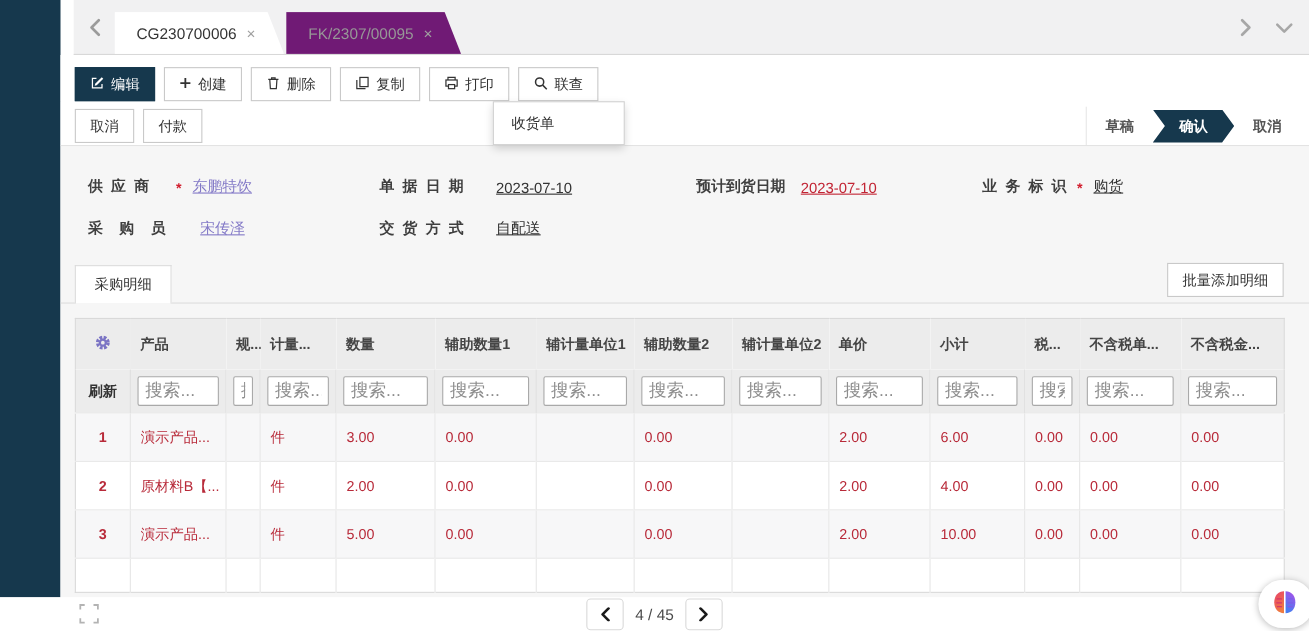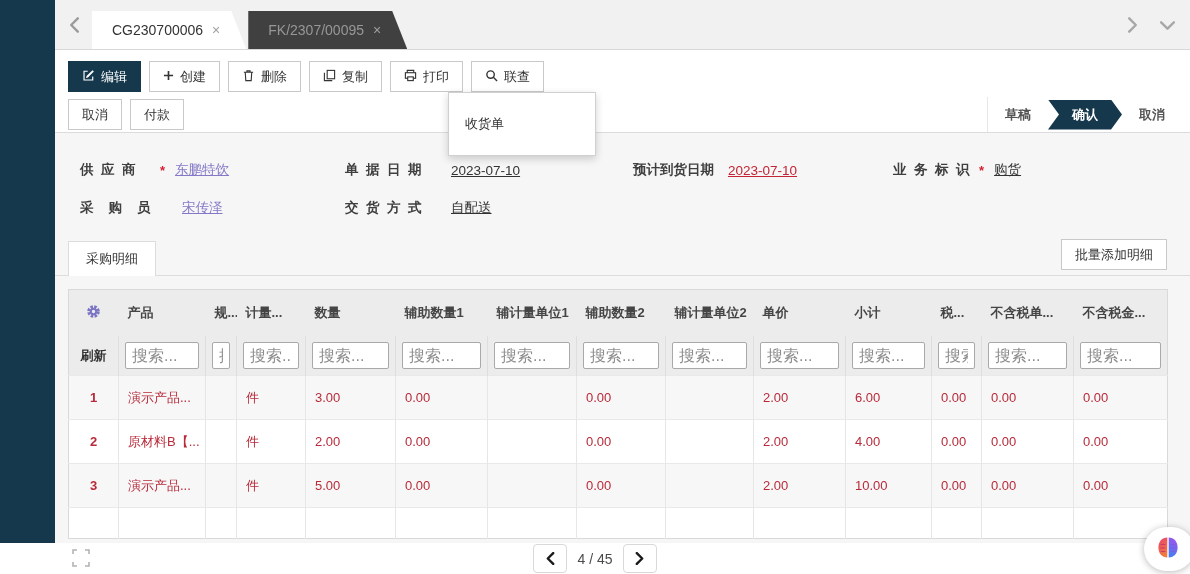--- a/index.html
+++ b/index.html
@@ -7,49 +7,49 @@
   body {
     font-family: "Liberation Sans", "DejaVu Sans", sans-serif;
     font-size: 13px; color: #333; background: #fff; position: relative;
   }
   
   .sidebar { position: absolute; left: 0; top: 0; width: 55px; height: 543px; background: #16384d; }
   
   .main { margin-left: 55px; width: 1135px; height: 574px; position: relative; }
   
   .tabbar { height: 50px; background: #f1f1f2; border-bottom: 1px solid #d8d8d8;
-            display: flex; align-items: flex-end; padding-left: 14px; position: relative; }
+            display: flex; align-items: flex-end; padding-left: 14px; position: relative; margin-left: 12px; }
   .tab-back { align-self: center; margin-right: 12px; cursor: pointer; display: flex; }
   .doc-tab { height: 38px; display: flex; align-items: center; padding: 0 26px 0 20px;
              font-size: 14px; clip-path: polygon(0 0, calc(100% - 15px) 0, 100% 100%, 0 100%);
              cursor: pointer; }
   .doc-tab.active { background: #fff; color: #333; }
-  .doc-tab.inactive { background: #404040; color: #979797; margin-left: 2px; }
+  .doc-tab.inactive { background: #701a75; color: #979797; margin-left: 2px; }
   .tab-close { margin-left: 9px; color: #a0a0a0; font-size: 14px; }
   .tab-nav-right { position: absolute; top: 0; height: 50px; display: flex; align-items: center; }
   .tab-fwd { right: 52px; } .tab-dn { right: 14px; }
   
   .toolbar { display: flex; align-items: center; gap: 8px; padding: 11px 24px 0 13px; background: #fff; height: 42px; }
   .btn { height: 31px; display: inline-flex; align-items: center; gap: 6px; padding: 0 13px;
          background: #fff; border: 1px solid #c9c9c9; border-radius: 0; font-size: 13px;
          color: #333; cursor: pointer; white-space: nowrap; }
   .btn.primary { background: #16384d; border-color: #16384d; color: #fff; }
   .breadcrumb { margin-left: auto; font-size: 18px; color: #666; }
   
   .action-row { display: flex; align-items: center; gap: 8px; padding: 5px 0 0 13px;
                 height: 41px; border-bottom: 1px solid #dcdcdc; background: #fff; }
   .statusbar { margin-left: auto; display: flex; align-items: center; height: 35px;
                border-left: 1px solid #e6e6e6; padding-right: 8px; }
   .status { padding: 0 17px; font-weight: bold; color: #555; font-size: 13px; line-height: 30px; cursor: pointer; }
   .status.active { background: #16384d; color: #fff; height: 30px;
       padding: 0 24px;
       clip-path: polygon(0 0, calc(100% - 11px) 0, 100% 50%, calc(100% - 11px) 100%, 0 100%, 11px 50%); }
   
-  .dropdown { position: absolute; left: 448px; top: 92px; width: 148px; background: #fff;
-              border: 1px solid #d0d0d0; box-shadow: 0 3px 8px rgba(0,0,0,.18); z-index: 20; padding: 16px 0; }
+  .dropdown { position: absolute; left: 448px; top: 92px; width: 120px; background: #fff;
+              border: 1px solid #d0d0d0; box-shadow: 0 3px 8px rgba(0,0,0,.18); z-index: 20; padding: 4px 0; }
   .dropdown-item { padding: 6px 16px; font-size: 13px; color: #333; cursor: pointer; }
   
   .content { background: #f6f6f6; height: 410px; overflow: hidden; }
   .form-grid { display: grid; grid-template-columns: 265px 288px 260px 1fr; row-gap: 20px;
                padding: 28px 0 0 25px; }
   .field { display: flex; align-items: center; }
   .flabel { font-weight: bold; color: #3f3f3f; white-space: pre; font-size: 13.5px; }
   .w1 { width: 80px; } .w2 { width: 98px; } .w3 { width: 95px; } .w4 { width: 86px; }
   .req { color: #d21f2f; font-weight: bold; margin-right: 10px; }
   .fvalue { font-size: 13.5px; color: #333; text-decoration: underline; }

